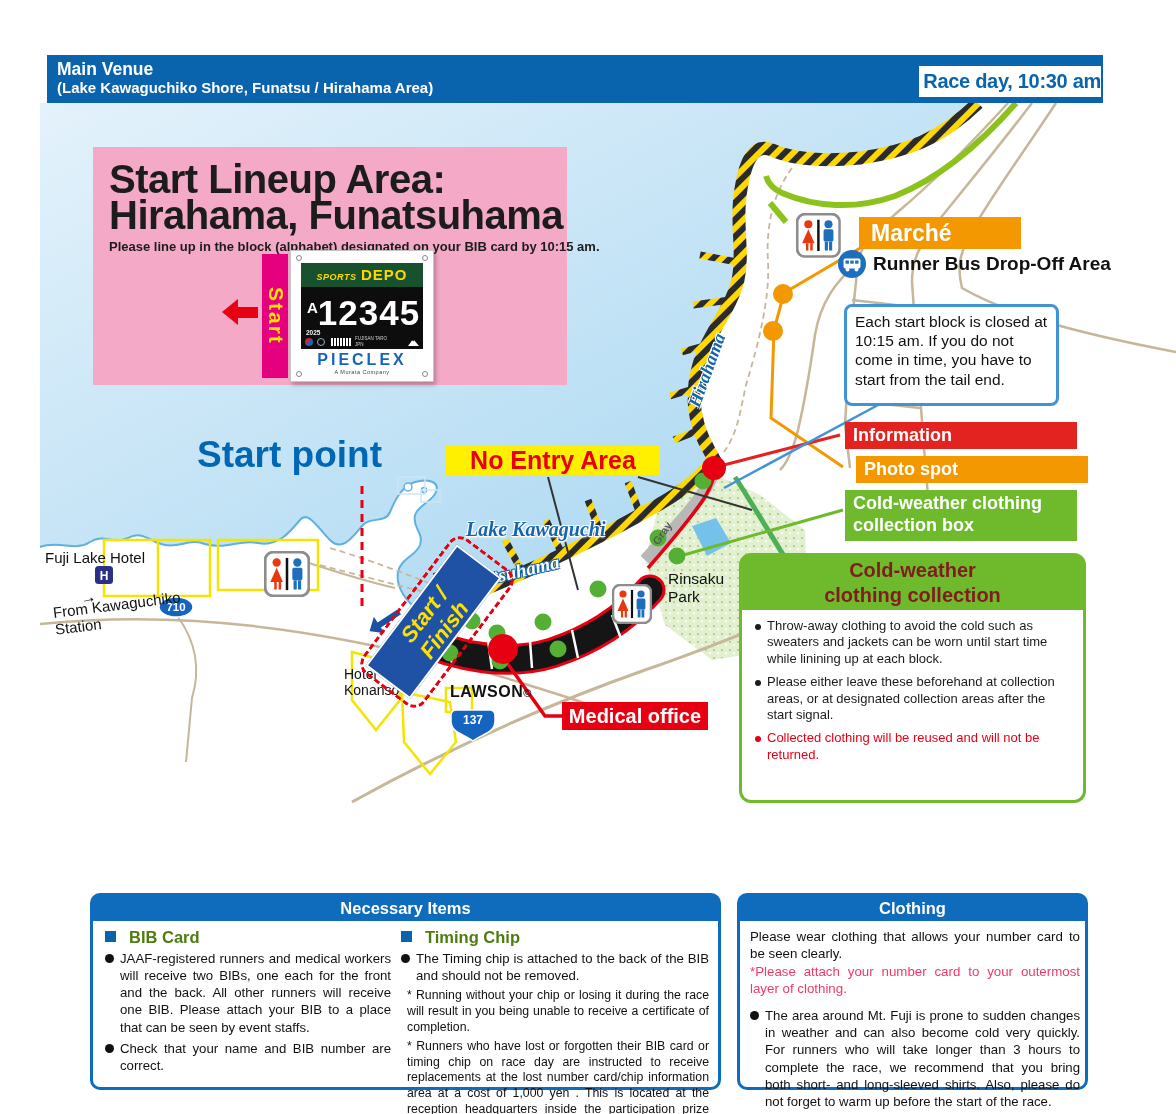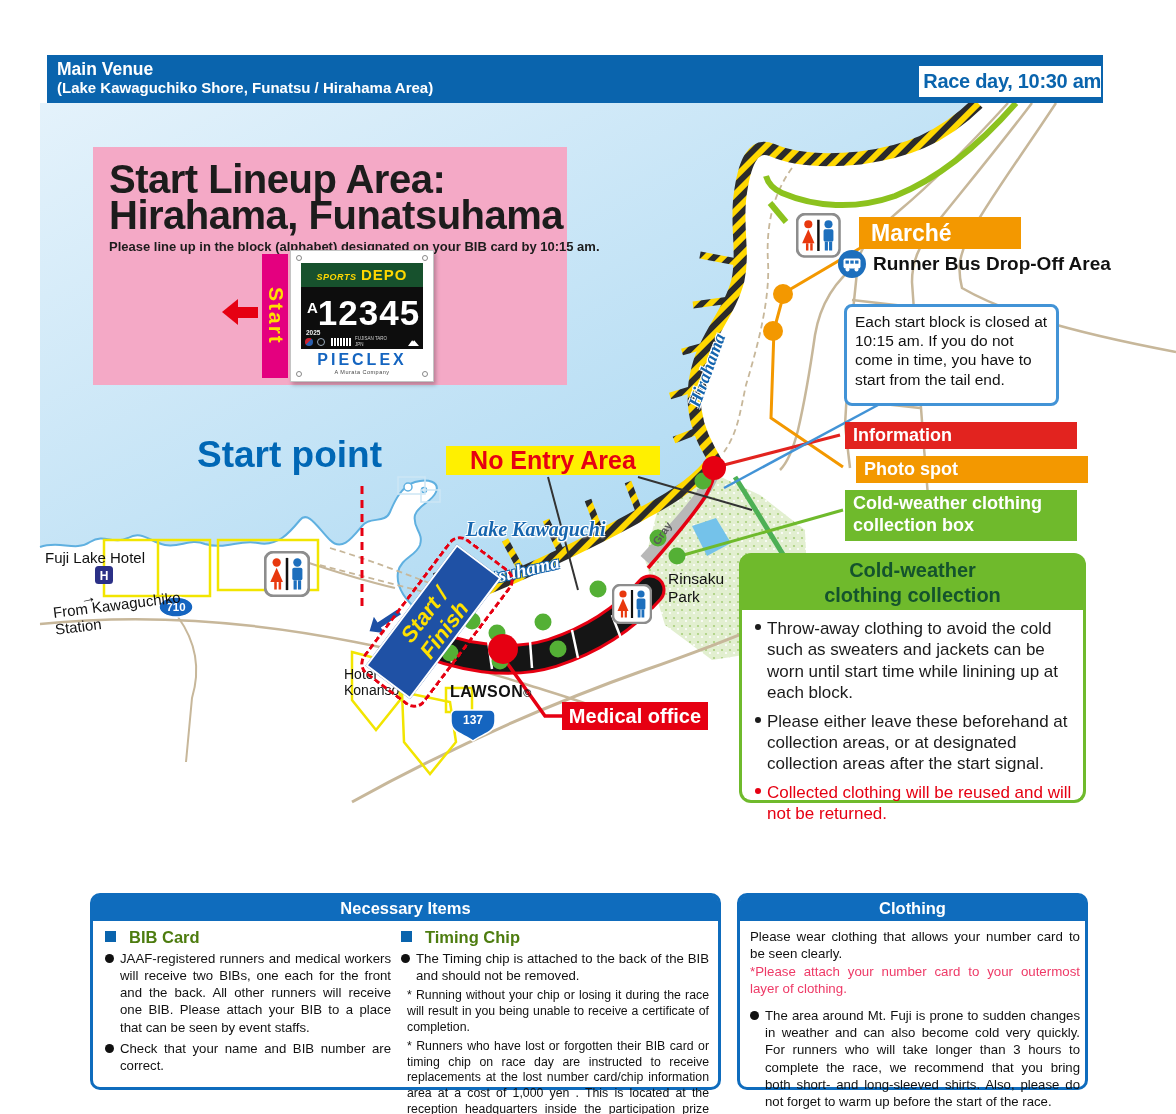--- a/index.html
+++ b/index.html
@@ -50,25 +50,25 @@
   .marche{background:#f39800;color:#fff;font-weight:900;font-size:23px;line-height:32px;padding-left:12px;}
   .buslabel{font-size:19px;font-weight:bold;color:#111;}
   .notebox{background:#fff;border:3px solid #4293d6;border-radius:8px;font-size:15.5px;line-height:1.24;
            padding:5px 8px;box-sizing:border-box;color:#111;}
   .medical{background:#e60012;color:#fff;font-weight:bold;font-size:20px;text-align:center;line-height:28px;}
   .sfouter{border:3px dashed #e60012;border-radius:14px;transform:rotate(-53deg);}
   .sfinner{position:absolute;left:5px;top:6px;width:152px;height:56px;background:#1f51a5;border:2px solid #fff;
            box-sizing:border-box;color:#ffe100;font-weight:bold;font-style:italic;font-size:22px;line-height:1.12;
            text-align:center;padding-top:3px;}
   
-  .gpanel-h{background:#6fba2c;border-radius:12px 12px 0 0;color:#14532d;font-weight:bold;font-size:20px;
+  .gpanel-h{background:#6fba2c;border-radius:12px 12px 0 0;color:#7f1d1d;font-weight:bold;font-size:20px;
             line-height:1.25;text-align:center;padding-top:5px;box-sizing:border-box;}
   .gpanel-b{background:#fff;border:3px solid #6fba2c;border-top:none;border-radius:0 0 12px 12px;
             box-sizing:border-box;padding:8px 10px 4px 12px;}
-  .g-item{position:relative;padding-left:13px;font-size:17px;line-height:1.26;margin-bottom:7px;color:#1b1b1b;}
+  .g-item{position:relative;padding-left:13px;font-size:13px;line-height:1.26;margin-bottom:7px;color:#1b1b1b;}
   .g-item::before{content:"";position:absolute;left:1px;top:6px;width:6px;height:6px;border-radius:50%;background:#1b1b1b;}
   .g-item.red{color:#e60012;}
   .g-item.red::before{background:#e60012;}
   
   .panel{background:#fff;border:3px solid #0f6cbd;border-radius:10px;box-sizing:border-box;}
   .panel-h{background:#0f6cbd;border-radius:5px 5px 0 0;color:#fff;font-weight:bold;font-size:16.5px;
            text-align:center;line-height:25px;}
   .sechead{position:relative;color:#4d7c0f;font-weight:bold;font-size:16.5px;padding-left:24px;margin-bottom:3px;}
   .sechead::before{content:"";position:absolute;left:0;top:3px;width:11px;height:11px;background:#0a64ad;}
   .b-item{position:relative;padding-left:15px;font-size:13.2px;line-height:1.3;text-align:justify;margin-bottom:4px;}

